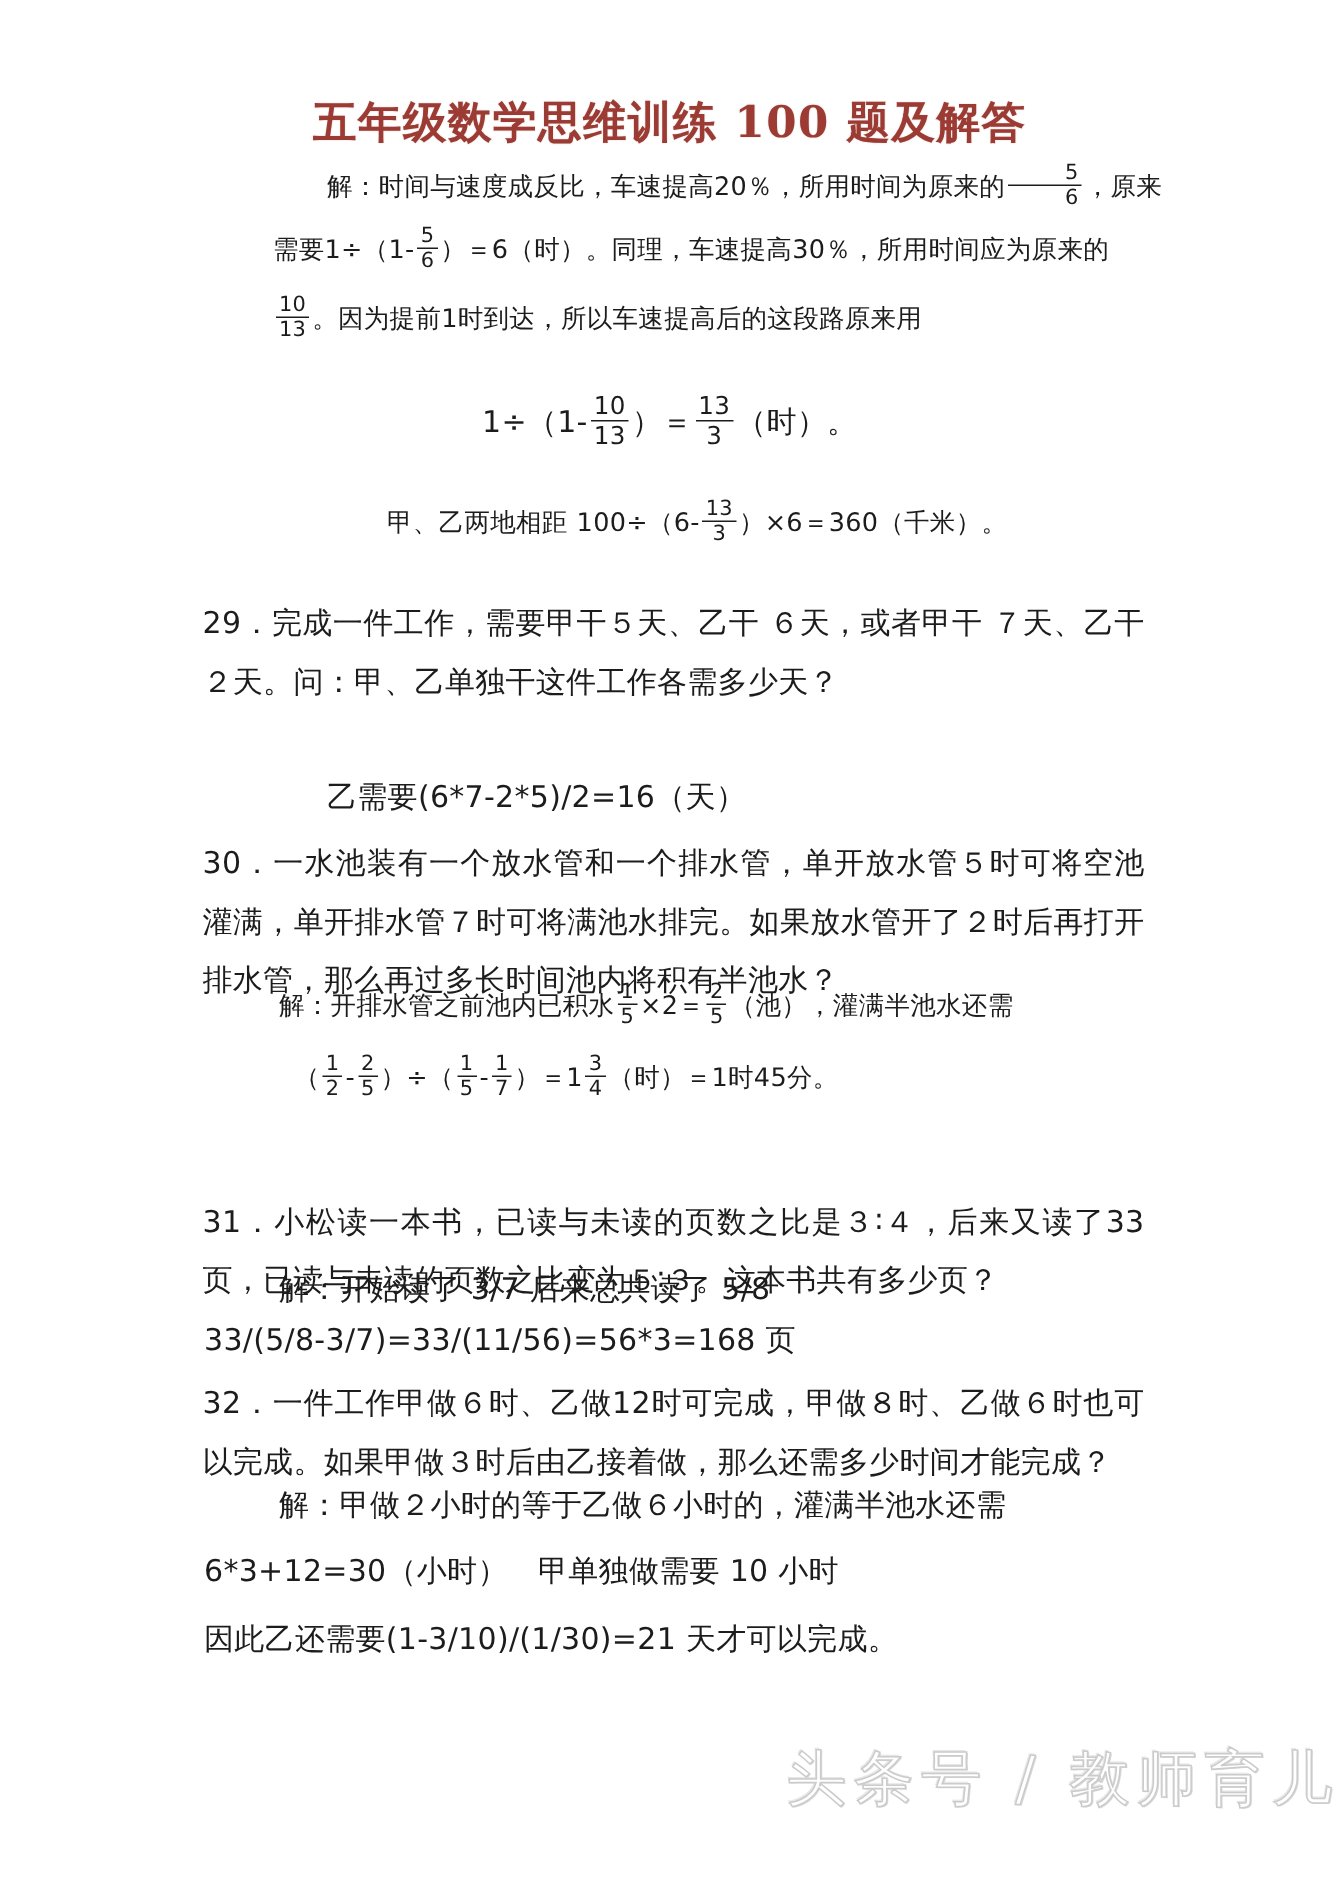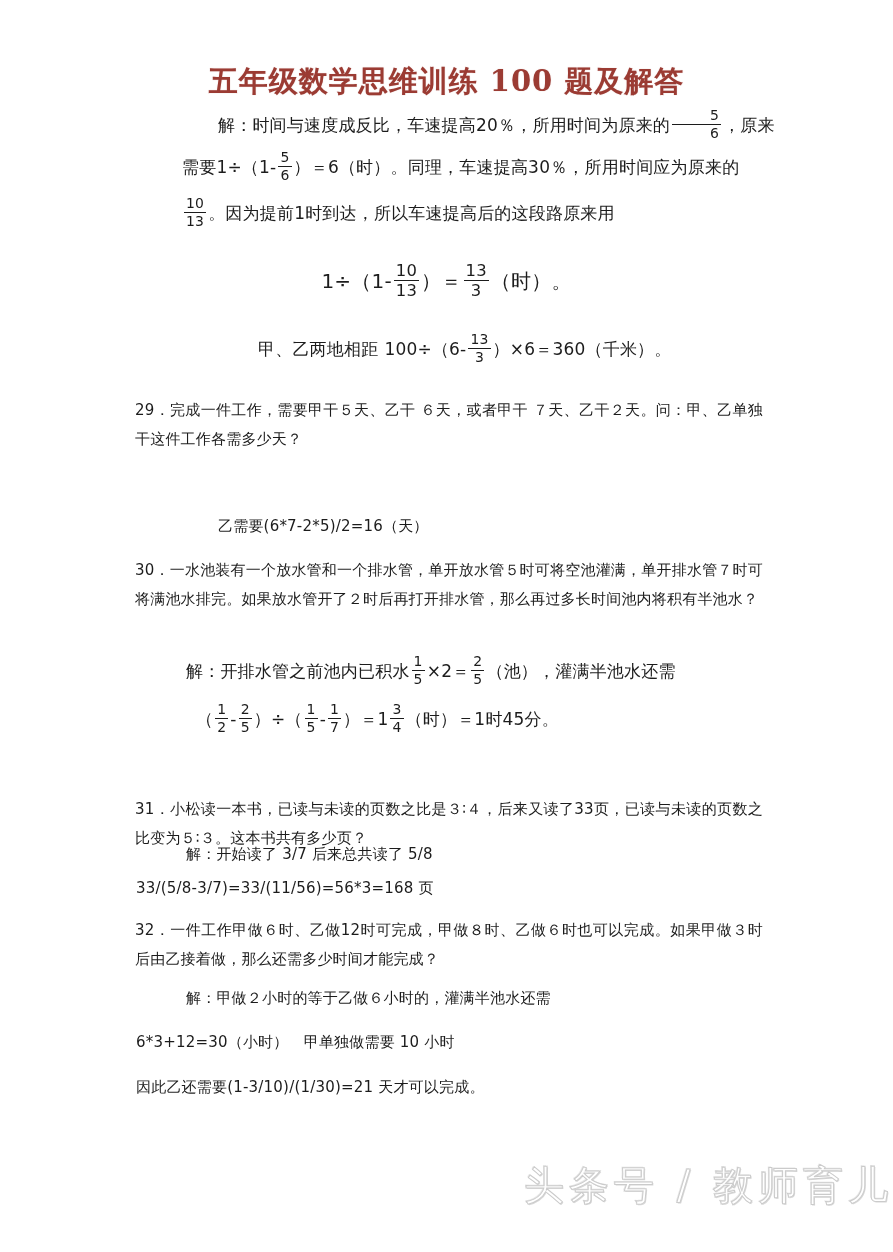--- a/index.html
+++ b/index.html
@@ -32,21 +32,21 @@
     margin: 0;
     padding: 62px 0 0 0;
     letter-spacing: 1px;
     line-height: 1.1;
     text-shadow: 0 0 1px rgba(155,59,51,0.35);
   }
 
   
   .block {
     position: absolute;
-    font-size: 15px;
+    font-size: 20px;
     line-height: 1.95;
     color: #1c1c1c;
     letter-spacing: 0.2px;
   }
   .q-block {
     left: 135px;
     width: 628px;
     text-align: justify;
     text-justify: inter-ideograph;
   }

